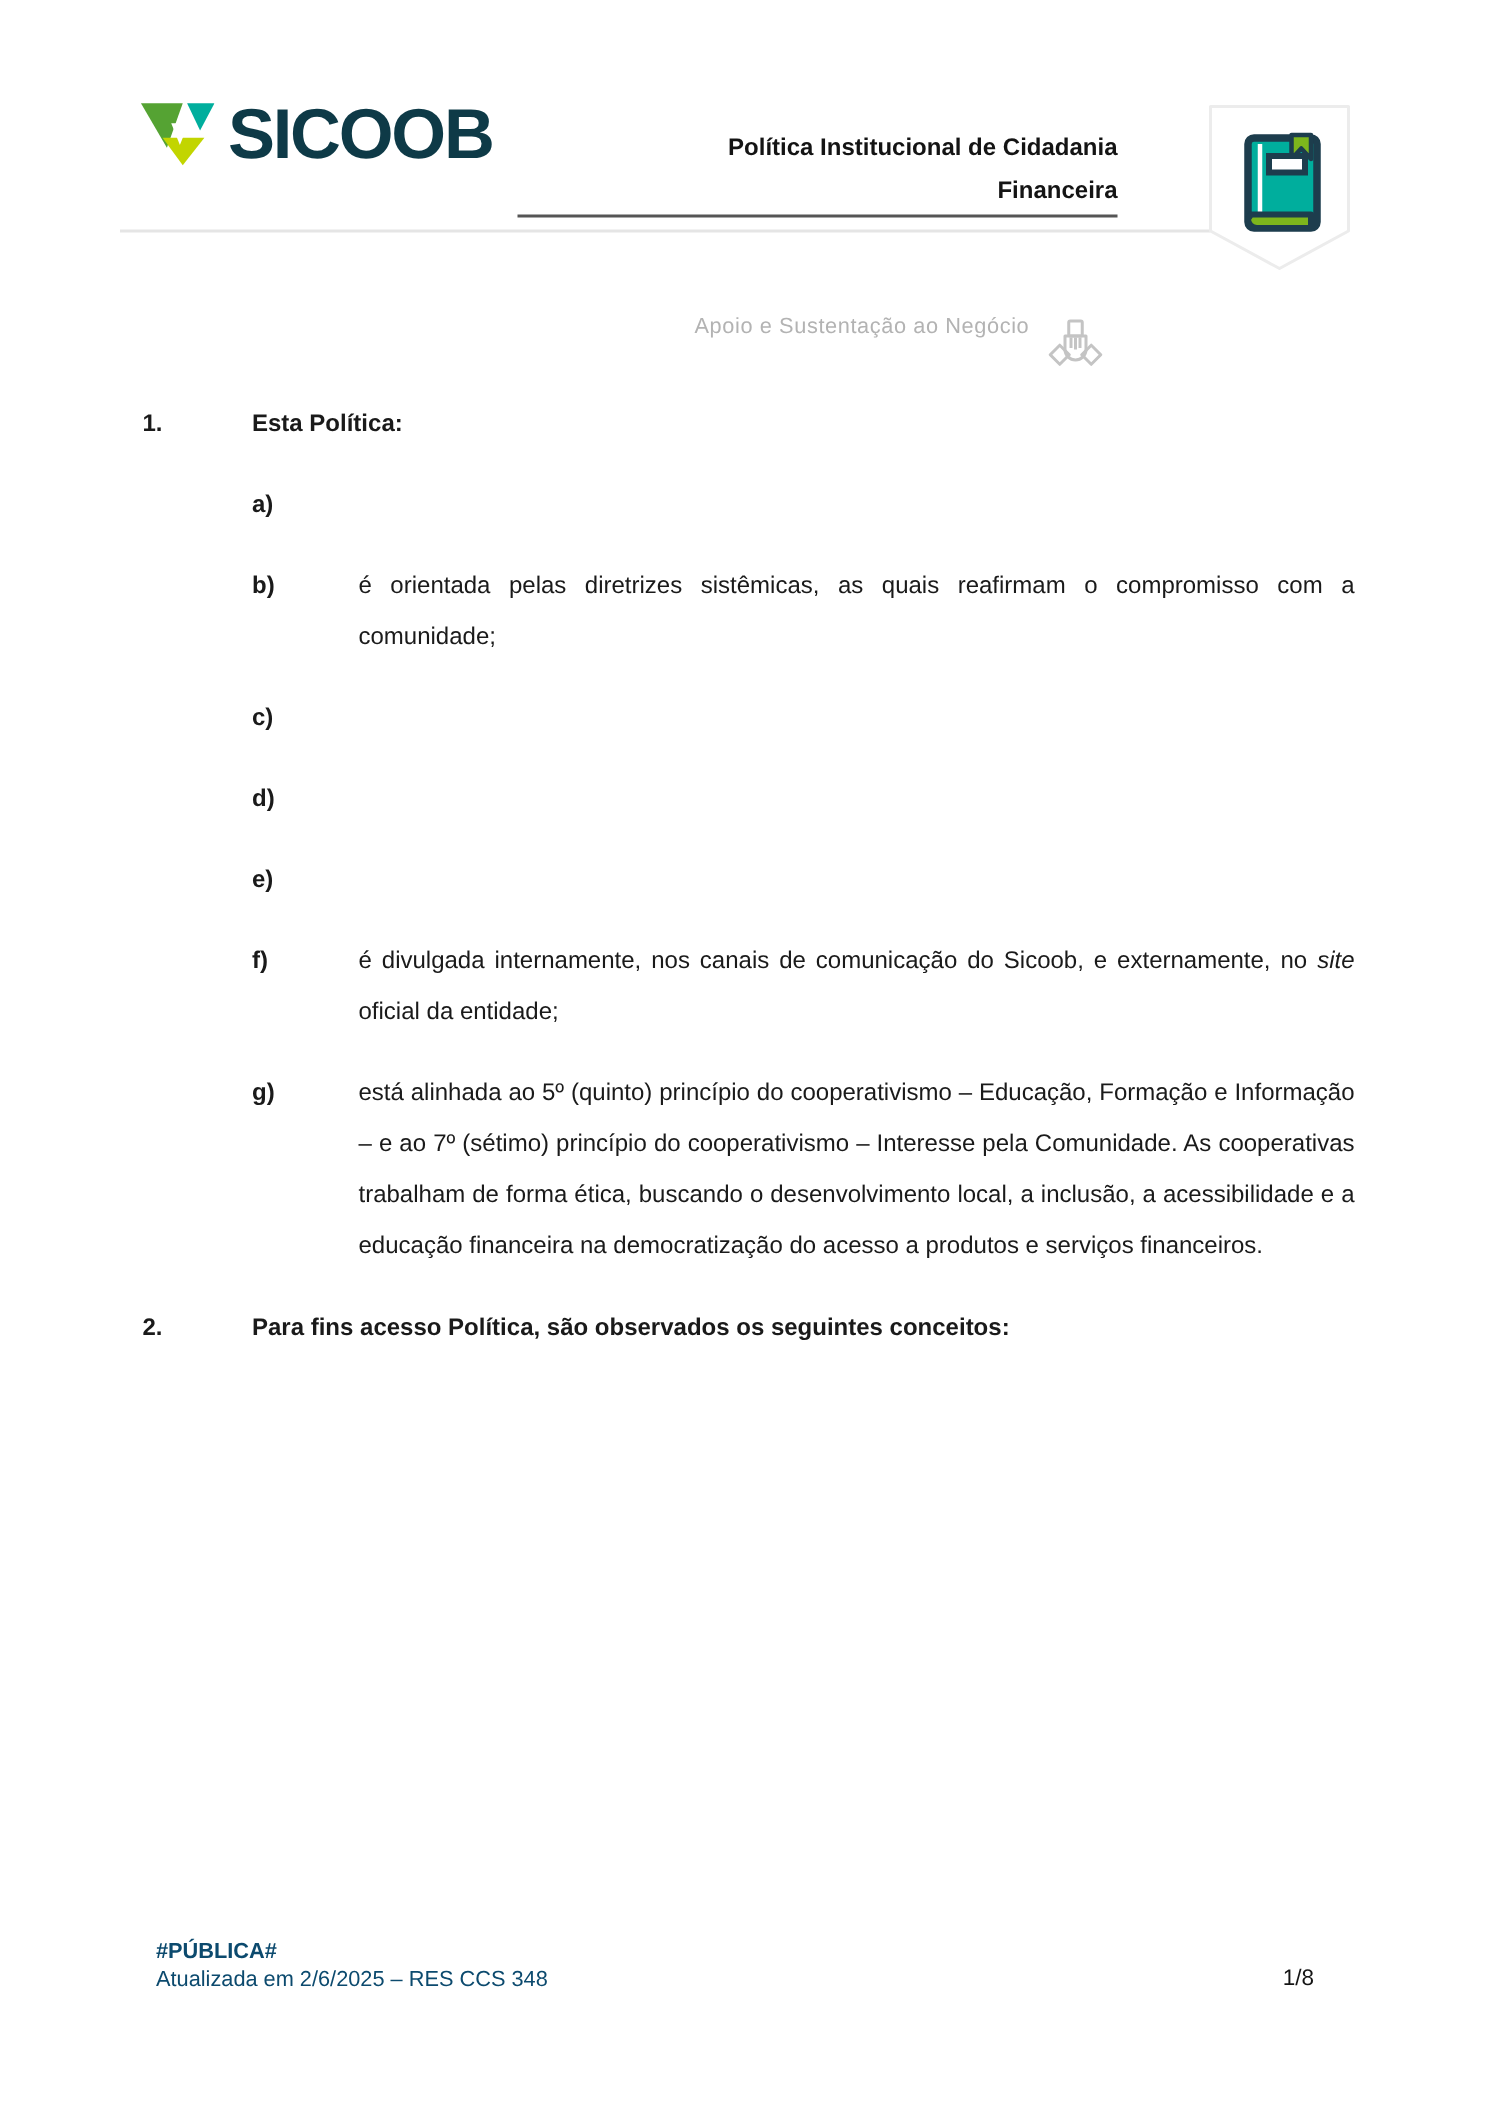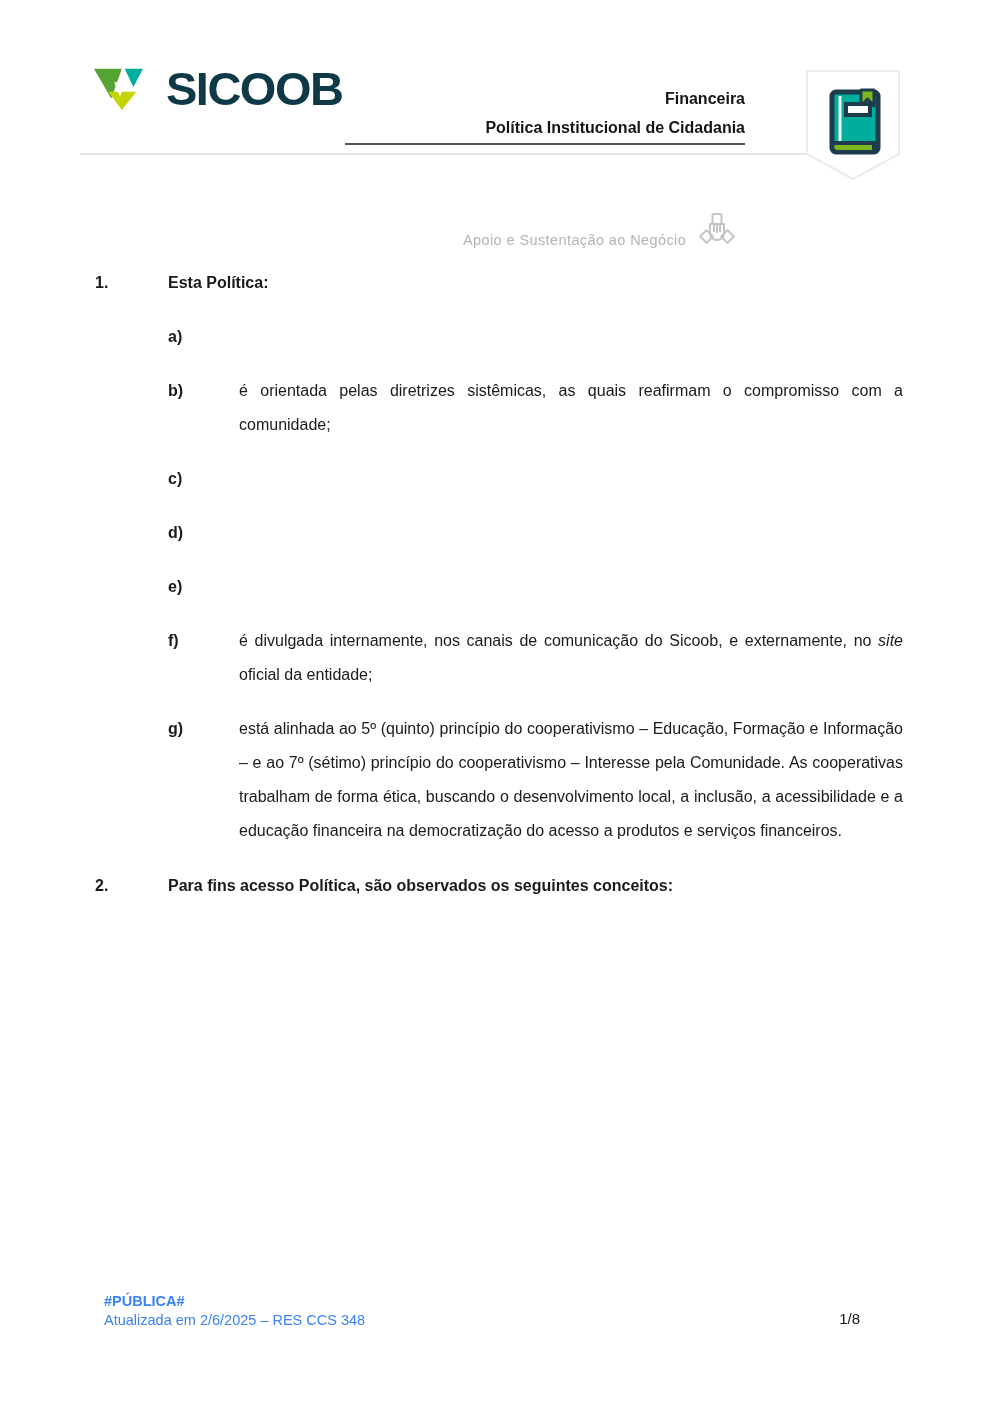--- a/index.html
+++ b/index.html
@@ -3,63 +3,63 @@
 <meta charset="utf-8">
 <style>
   html,body{margin:0;padding:0;}
   body{
     width:1000px;height:1414px;background:#ffffff;position:relative;
     font-family:"Liberation Sans", sans-serif;color:#1a1a1a;overflow:hidden;
   }
   
   .logo{position:absolute;left:93px;top:62px;display:flex;align-items:center;gap:9px;}
   .logo-mark{width:50px;height:52px;}
-  .logo-text{font-size:47px;font-weight:bold;color:#0e3a47;letter-spacing:-1.5px;line-height:1;margin-left:14px;}
+  .logo-text{font-size:47px;font-weight:bold;color:#0e3a47;letter-spacing:-1.5px;line-height:1;}
   .doc-title{
     position:absolute;top:84px;right:255px;width:430px;text-align:right;
     font-weight:bold;font-size:16px;line-height:29px;color:#141414;
   }
   .title-rule{position:absolute;top:143px;left:345px;width:400px;height:2px;background:#555555;}
   .page-rule{position:absolute;top:153px;left:80px;width:727px;height:2px;background:#e5e5e5;}
   .badge{position:absolute;left:804px;top:68px;width:98px;height:114px;}
   
-  .tagline{position:absolute;left:463px;top:210px;display:flex;align-items:flex-end;gap:12px;}
+  .tagline{position:absolute;left:463px;top:210px;display:flex;align-items:flex-start;gap:12px;}
   .tagline-text{font-size:14.5px;color:#b3b3b3;letter-spacing:0.4px;}
   .tagline-icon{width:38px;height:38px;}
   
   .content{position:absolute;left:95px;top:266px;width:808px;}
   .section-head{display:flex;font-size:16px;line-height:34px;}
   .section-head .num{width:73px;font-weight:bold;flex:none;}
   .section-head .head-text{flex:1;font-weight:bold;}
   .sub{display:flex;margin-top:20px;font-size:16px;line-height:34px;}
   .sub .spacer{width:73px;flex:none;}
   .sub .letter{width:71px;font-weight:bold;flex:none;}
   .sub .text{flex:1;text-align:justify;margin:0;}
   .section-2{margin-top:21px;}
   
-  .footer-left{position:absolute;left:104px;top:1292px;font-size:14.5px;color:#3b82f6;line-height:19px;}
+  .footer-left{position:absolute;left:104px;top:1292px;font-size:14.5px;color:#0c4a6e;line-height:19px;}
   .footer-left .classification{font-weight:bold;}
-  .page-num{position:absolute;right:140px;top:1310px;font-size:15px;color:#141414;}
+  .page-num{position:absolute;right:124px;top:1310px;font-size:15px;color:#141414;}
 </style>
 </head>
 <body>
 
 <div class="logo">
   <svg class="logo-mark" viewBox="0 0 52 48" xmlns="http://www.w3.org/2000/svg">
     <polygon points="1,4 30,4 19,35" fill="#55a333"></polygon>
     <polygon points="33,4 52,4 42,23" fill="#00ae9d"></polygon>
     <polygon points="16,28 45,28 30,47" fill="#c2d500"></polygon>
     <polygon points="22,18 34,18 28,33" fill="#ffffff"></polygon>
   </svg>
   <span class="logo-text">SICOOB</span>
 </div>
 
 <div class="doc-title">
+  <div>Política Institucional de Cidadania</div>
   <div>Financeira</div>
-  <div>Política Institucional de Cidadania</div>
 </div>
 <div class="title-rule"></div>
 <div class="page-rule"></div>
 
 <svg class="badge" viewBox="0 0 98 114" xmlns="http://www.w3.org/2000/svg">
   <path d="M3 3 H95 V86 L49 111 L3 86 Z" fill="#ffffff" stroke="#ececec" stroke-width="2" stroke-linejoin="round"></path>
   <g>
     <rect x="28" y="24" width="46" height="60" rx="4" fill="#00ae9d" stroke="#1d3d4d" stroke-width="5"></rect>
     <line x1="36" y1="28" x2="36" y2="80" stroke="#ffffff" stroke-width="3"></line>
     <path d="M30 75 H70 V84 H34 a6 6 0 0 1 -6 -6 Z" fill="#7db61c" stroke="#1d3d4d" stroke-width="4" stroke-linejoin="round"></path>

